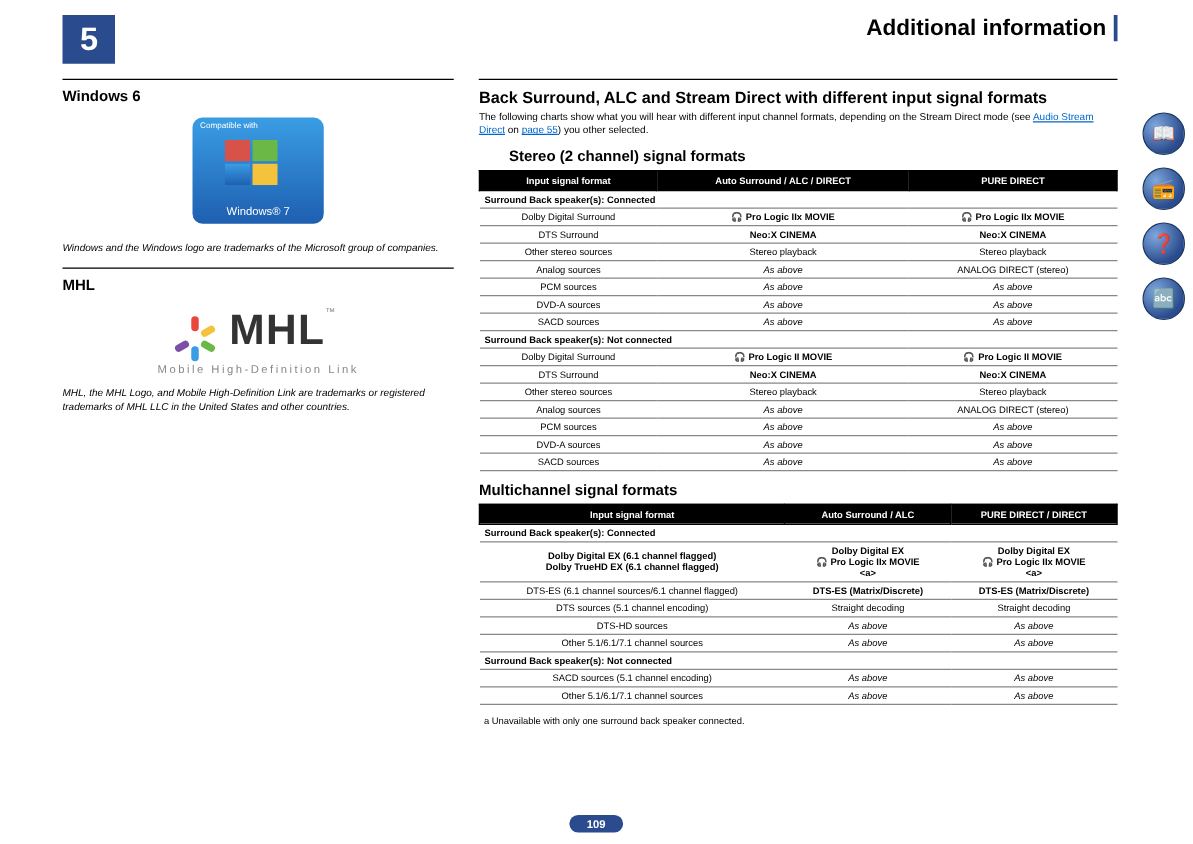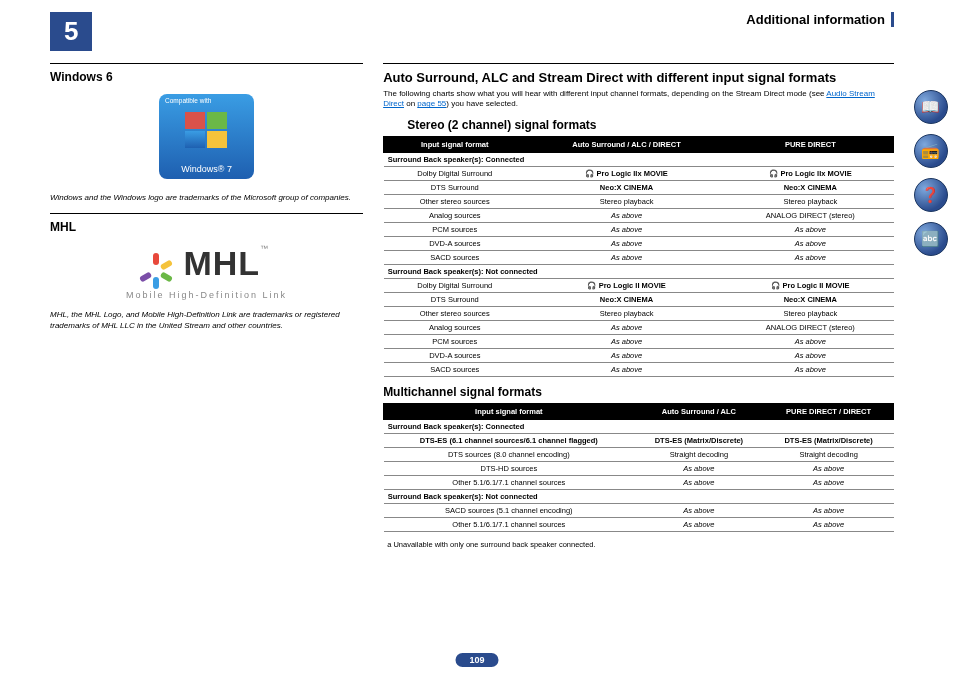--- a/index.html
+++ b/index.html
@@ -1,31 +1,31 @@
 <!DOCTYPE html>
 <html><head>
 <meta charset="utf-8">
 <style>
   * { box-sizing: border-box; margin: 0; padding: 0; }
   body { font-family: Arial, Helvetica, sans-serif; background: #fff; color: #000; width: 954px; height: 675px; position: relative; overflow: hidden; }
   .page { padding: 12px 60px 20px 50px; }
   .header { display: flex; justify-content: space-between; align-items: flex-start; margin-bottom: 8px; }
   .chapter-box { background: #2a4b8d; color: #fff; font-size: 26px; font-weight: bold; padding: 4px 14px; }
-  .section-title { font-size: 13px; font-weight: bold; border-right: 3px solid #2a4b8d; padding-right: 6px; }
+  .section-title { font-size: 18px; font-weight: bold; border-right: 3px solid #2a4b8d; padding-right: 6px; }
   .columns { display: flex; gap: 20px; }
   .left-col { width: 38%; }
   .right-col { width: 62%; }
   .hr-thick { border: none; border-top: 1.5px solid #000; margin: 4px 0 6px; }
   .h2 { font-size: 12px; font-weight: bold; margin-bottom: 4px; }
   .h1 { font-size: 13px; font-weight: bold; margin-bottom: 4px; }
   .body-text { font-size: 8px; line-height: 1.3; margin-bottom: 4px; }
   .link { color: #0066cc; text-decoration: underline; }
   .italic { font-style: italic; }
   .logo-wrap { text-align: center; margin: 10px 0; }
-  .win7-logo { display: inline-block; width: 95px; height: 85px; background: linear-gradient(180deg,#3a9de4 0%,#1e5fb0 100%); border-radius: 8px; position: relative; }
+  .win7-logo { display: inline-block; width: 105px; height: 85px; background: linear-gradient(180deg,#3a9de4 0%,#1e5fb0 100%); border-radius: 8px; position: relative; }
   .win7-logo::before { content: ""; position: absolute; top: 18px; left: 26px; width: 42px; height: 36px; background:
     linear-gradient(#d9524a,#d9524a) 0 0 / 48% 48% no-repeat,
     linear-gradient(#6bb847,#6bb847) 100% 0 / 48% 48% no-repeat,
     linear-gradient(#3a9de4,#1e5fb0) 0 100% / 48% 48% no-repeat,
     linear-gradient(#f5c33b,#f5c33b) 100% 100% / 48% 48% no-repeat; }
   .win7-compat { position: absolute; top: 3px; left: 6px; font-size: 6.5px; color: #fff; }
   .win7-label { position: absolute; bottom: 5px; width: 100%; text-align: center; font-size: 9px; color: #fff; }
   .mhl-logo { font-size: 34px; font-weight: 900; letter-spacing: 1px; color: #333; }
   .mhl-star { display: inline-block; width: 34px; height: 34px; position: relative; vertical-align: middle; }
   .mhl-star span { position: absolute; width: 12px; height: 6px; border-radius: 3px; left: 11px; top: 14px; transform-origin: 0 50%; }
@@ -70,28 +70,28 @@
             <span style="background:#e8483b;transform:rotate(-90deg) translateX(6px);"></span>
             <span style="background:#f5c33b;transform:rotate(-30deg) translateX(6px);"></span>
             <span style="background:#6bb847;transform:rotate(30deg) translateX(6px);"></span>
             <span style="background:#3a9de4;transform:rotate(90deg) translateX(6px);"></span>
             <span style="background:#7b4ea8;transform:rotate(150deg) translateX(6px);"></span>
           </span>
           <span class="mhl-logo">MHL</span><span style="font-size:8px;vertical-align:top;color:#888;">™</span>
           <div class="mhl-tag">Mobile High-Definition Link</div>
         </div>
       </div>
-      <div class="body-text italic">MHL, the MHL Logo, and Mobile High-Definition Link are trademarks or registered trademarks of MHL LLC in the United Stream and other countries.</div>
+      <div class="body-text italic">MHL, the MHL Logo, and Mobile High-Definition Link are trademarks or registered trademarks of MHL LLC in the United States and other countries.</div>
     </div>
 
     <div class="right-col">
       <div class="hr-thick"></div>
-      <div class="h1">Auto Surround, ALC and Stream Direct with different input signal formats</div>
+      <div class="h1">Back Surround, ALC and Stream Direct with different input signal formats</div>
       <div class="body-text">
-        <span>The following charts show what you will hear with different input channel formats, depending on the Stream Direct mode (see </span><span class="link">Audio Stream Direct</span><span> on </span><span class="link">page 55</span><span>) you have selected.</span>
+        <span>The following charts show what you will hear with different input channel formats, depending on the Stream Direct mode (see </span><span class="link">Audio Stream Direct</span><span> on </span><span class="link">page 55</span><span>) you other selected.</span>
       </div>
 
       <div class="h2" style="margin-top:8px;margin-left:24px;">Stereo (2 channel) signal formats</div>
       <table id="table1">
           <tbody>
             <tr>
               <th>Input signal format</th>
               <th>Auto Surround / ALC / DIRECT</th>
               <th>PURE DIRECT</th>
             </tr>
@@ -179,26 +179,31 @@
           <tbody>
             <tr>
               <th>Input signal format</th>
               <th>Auto Surround / ALC</th>
               <th>PURE DIRECT / DIRECT</th>
             </tr>
             <tr class="sub">
               <th colspan="3">Surround Back speaker(s): Connected</th>
             </tr>
             <tr>
-              <td style="font-weight:bold;">DTS-ES (6.1 channel sources/6.1 channel flagged)</td>
+              <td style="font-weight:bold;">Dolby Digital EX (6.1 channel flagged)<br>Dolby TrueHD EX (6.1 channel flagged)</td>
+              <td style="font-weight:bold;">Dolby Digital EX<br>🎧 Pro Logic IIx MOVIE<br>&lt;a&gt;</td>
+              <td style="font-weight:bold;">Dolby Digital EX<br>🎧 Pro Logic IIx MOVIE<br>&lt;a&gt;</td>
+            </tr>
+            <tr>
+              <td style="font-weight:normal;">DTS-ES (6.1 channel sources/6.1 channel flagged)</td>
               <td style="font-weight:bold;">DTS-ES (Matrix/Discrete)</td>
               <td style="font-weight:bold;">DTS-ES (Matrix/Discrete)</td>
             </tr>
             <tr>
-              <td style="">DTS sources (8.0 channel encoding)</td>
+              <td style="">DTS sources (5.1 channel encoding)</td>
               <td style="">Straight decoding</td>
               <td style="">Straight decoding</td>
             </tr>
             <tr>
               <td style="">DTS-HD sources</td>
               <td style="font-style:italic;">As above</td>
               <td style="font-style:italic;">As above</td>
             </tr>
             <tr>
               <td style="">Other 5.1/6.1/7.1 channel sources</td>

